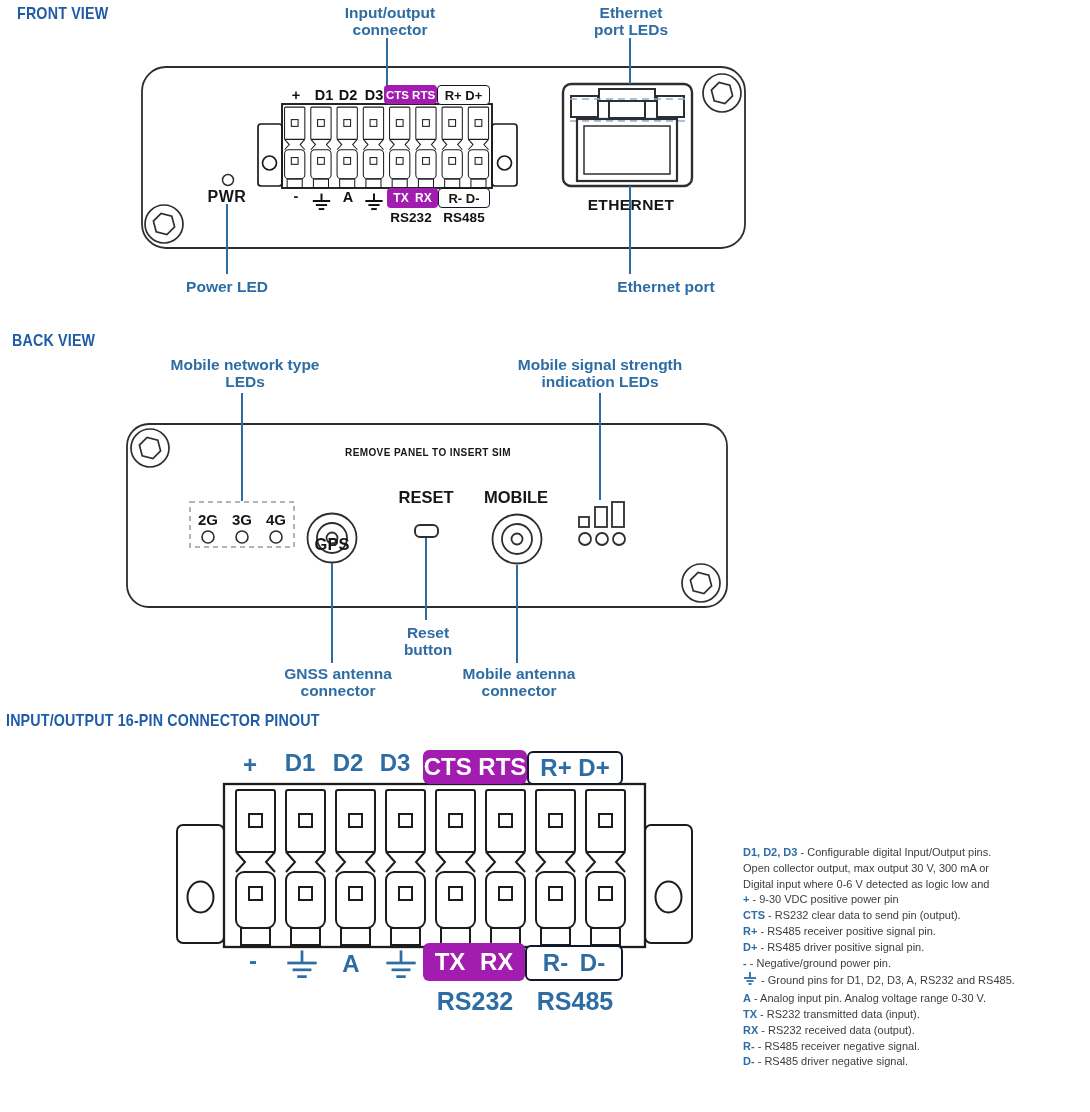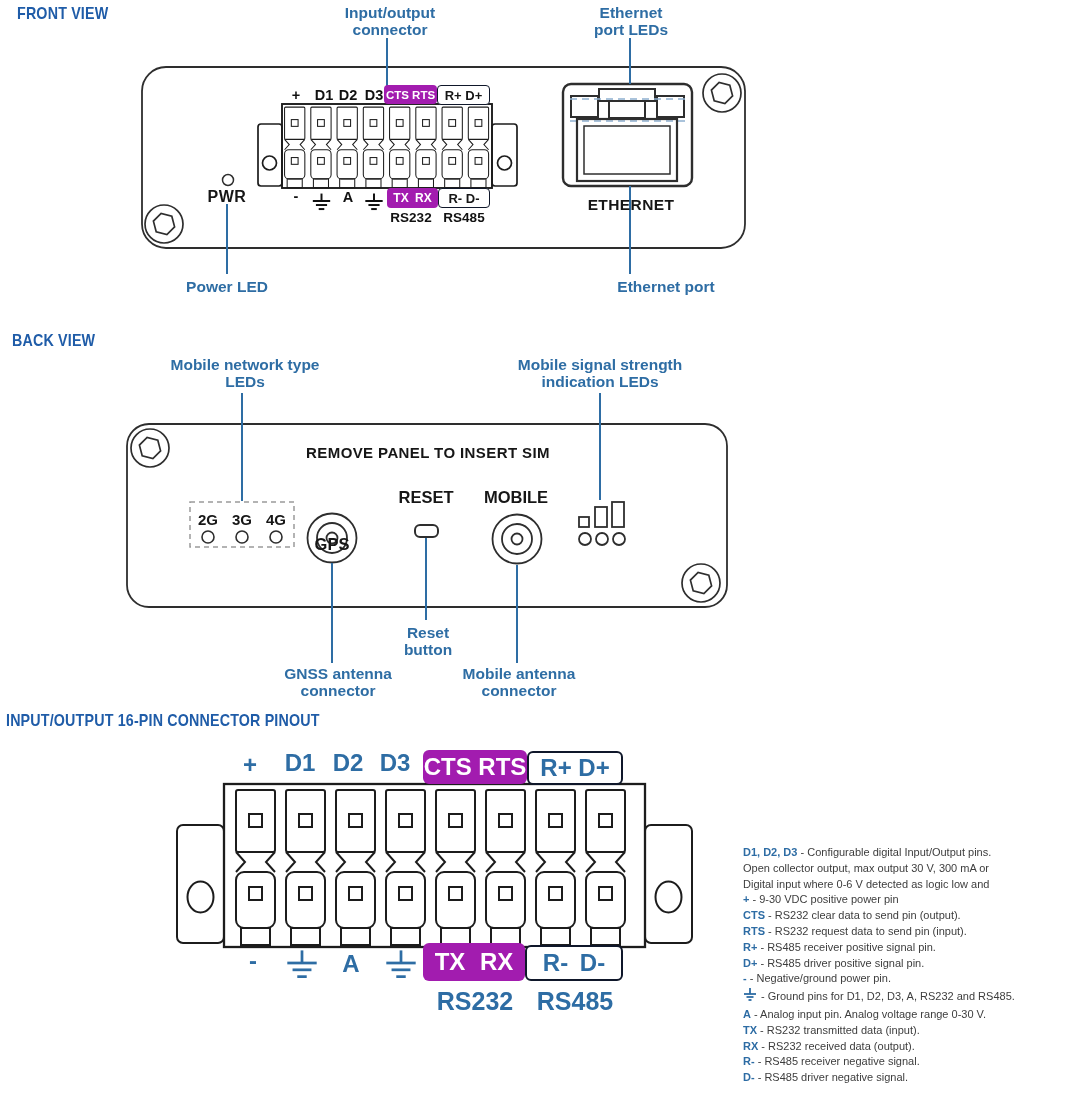--- a/index.html
+++ b/index.html
@@ -182,21 +182,21 @@
 indication LEDs</div>
   <div class="abs c callout" style="left:245px;top:373px;">Mobile network type
 LEDs</div>
   <div class="abs c callout" style="left:428px;top:641px;">Reset
 button</div>
   <div class="abs c callout" style="left:338px;top:682px;">GNSS antenna
 connector</div>
   <div class="abs c callout" style="left:519px;top:682px;">Mobile antenna
 connector</div>
 
-  <div class="abs c panel" style="left:428px;top:452px;font-size:15px;letter-spacing:.4px;">REMOVE PANEL TO INSERT SIM</div>
+  <div class="abs c panel" style="left:428px;top:452px;font-size:10px;letter-spacing:.4px;">REMOVE PANEL TO INSERT SIM</div>
   <div class="abs c panel" style="left:208px;top:519px;font-size:15px;">2G</div>
   <div class="abs c panel" style="left:242px;top:519px;font-size:15px;">3G</div>
   <div class="abs c panel" style="left:276px;top:519px;font-size:15px;">4G</div>
   <div class="abs c panel" style="left:332px;top:497px;font-size:16.5px;margin-top:47px;">GPS</div>
   <div class="abs c panel" style="left:426px;top:497px;font-size:16.5px;">RESET</div>
   <div class="abs c panel" style="left:516px;top:497px;font-size:16.5px;">MOBILE</div>
 
   <div class="abs sec-title" style="left:6px;top:711px;">INPUT/OUTPUT 16-PIN CONNECTOR PINOUT</div>
 
   <div class="abs c biglbl" style="left:250px;top:765px;">+</div>
@@ -216,21 +216,20 @@
     </div>
   <div class="abs c biglbl" style="left:475px;top:1001px;font-size:25px;">RS232</div>
   <div class="abs c biglbl" style="left:575px;top:1001px;font-size:25px;">RS485</div>
 
   <div id="legend">
     <div><span class="term">D1, D2, D3</span><span> - Configurable digital Input/Output pins.</span></div>
     <div><span class="term"></span><span>Open collector output, max output 30 V, 300 mA or</span></div>
     <div><span class="term"></span><span>Digital input where 0-6 V detected as logic low and</span></div>
     <div><span class="term">+</span><span> - 9-30 VDC positive power pin</span></div>
     <div><span class="term">CTS</span><span> - RS232 clear data to send pin (output).</span></div>
-    <div><span class="term">RTS</span><span> - RS232 request data to send pin (input).</span></div>
     <div><span class="term">R+</span><span> - RS485 receiver positive signal pin.</span></div>
     <div><span class="term">D+</span><span> - RS485 driver positive signal pin.</span></div>
     <div><span class="term">-</span><span> - Negative/ground power pin.</span></div>
     <div><span class="gicon"><svg width="14" height="15" style="position:static;">
             <g stroke="#2d6ca4" stroke-width="1.8" fill="none">
               <line x1="7" y1="1" x2="7" y2="7"></line>
               <line x1="1" y1="7" x2="13" y2="7"></line>
               <line x1="3.5" y1="10" x2="10.5" y2="10"></line>
               <line x1="5.5" y1="13" x2="8.5" y2="13"></line>
             </g>

